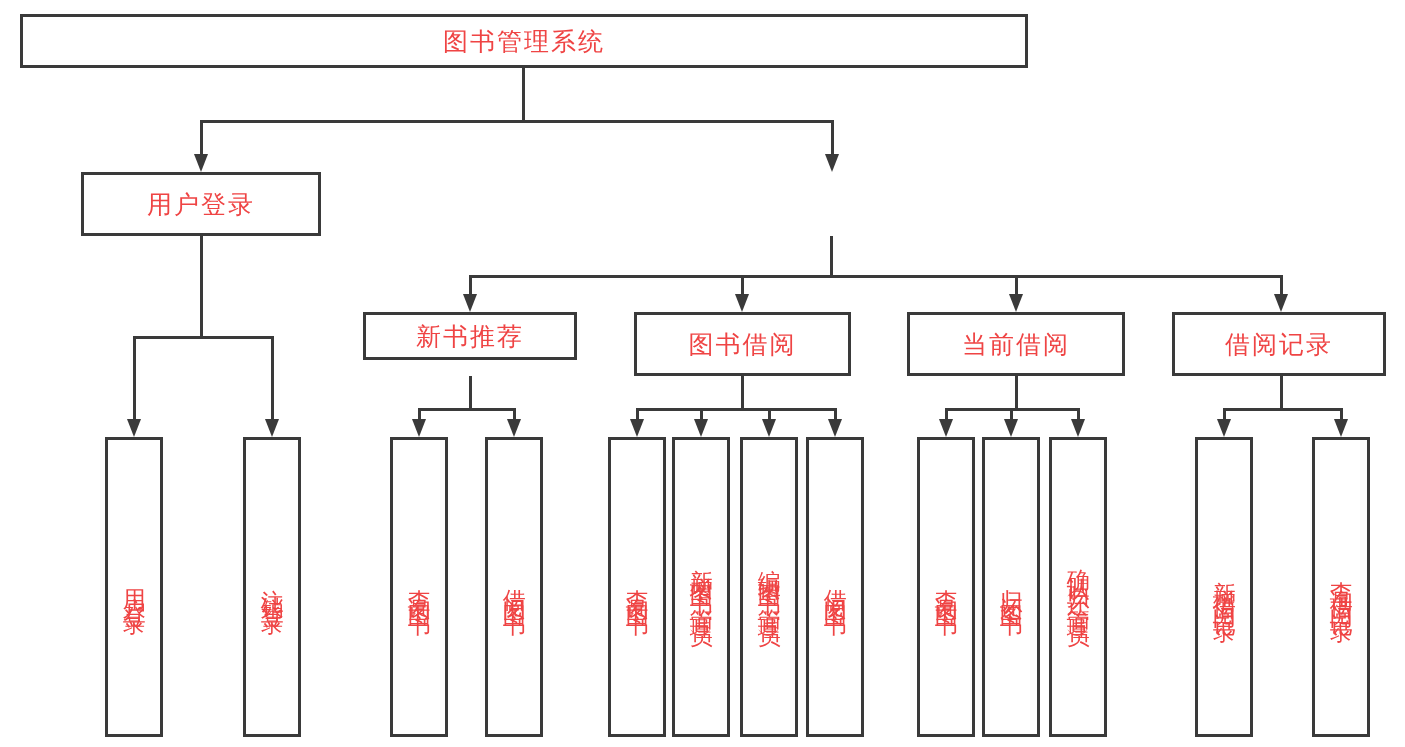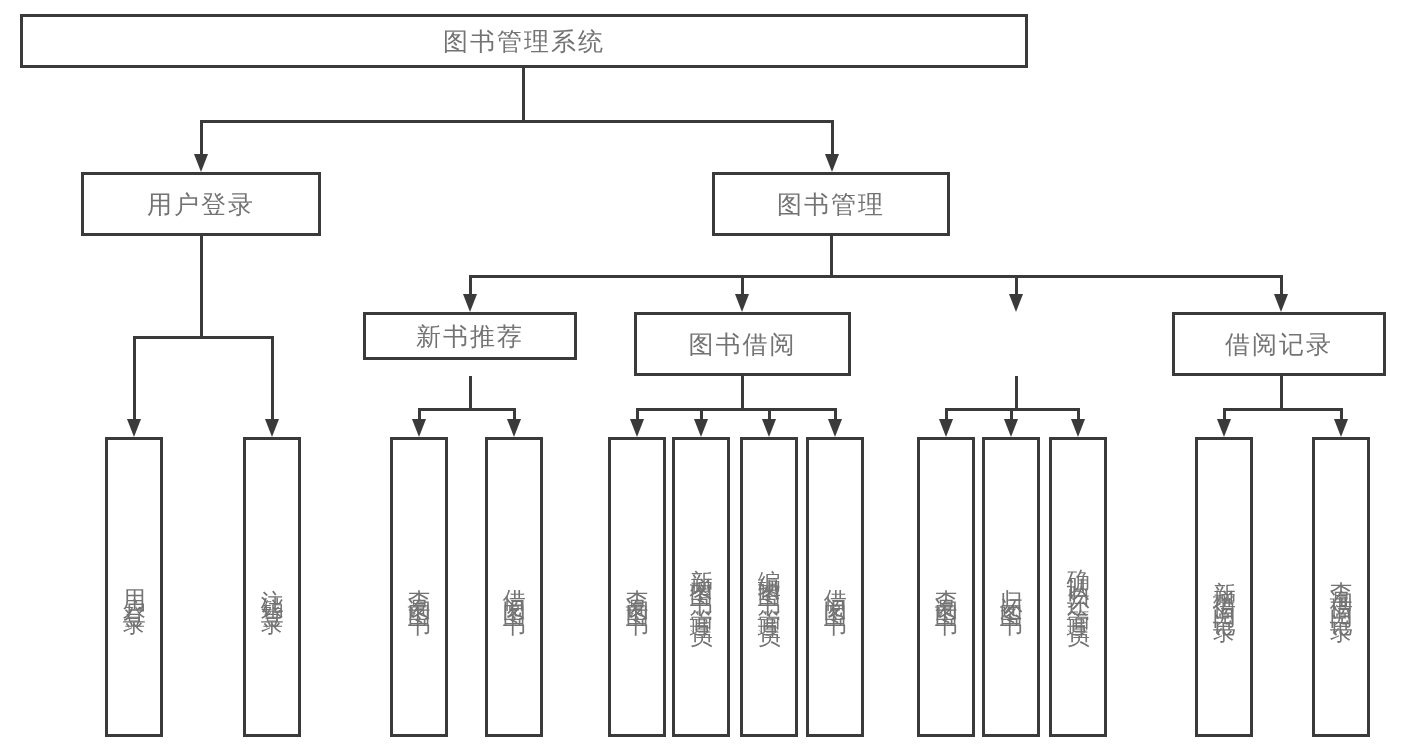--- a/index.html
+++ b/index.html
@@ -2,21 +2,21 @@
 <html><head>
 <meta charset="utf-8">
 <style>
   html,body { margin:0; padding:0; background:#ffffff; }
   .canvas {
     position:relative; width:1405px; height:747px; overflow:hidden;
     background:#ffffff; font-family:"Liberation Sans", sans-serif;
   }
   .box {
     position:absolute; box-sizing:border-box;
-    border:3px solid #3a3a3a; background:#ffffff; color:#737373;
+    border:3px solid #3a3a3a; background:#ffffff; color:#ef4444;
     display:flex; align-items:center; justify-content:center;
   }
   .hlabel { font-size:25px; letter-spacing:2px; white-space:nowrap; }
   .vbox {
     writing-mode:vertical-rl; text-orientation:mixed;
     font-size:23px; letter-spacing:8px; line-height:1.2;
   }
   .vline { position:absolute; width:3px; background:#3a3a3a; }
   .hline { position:absolute; height:3px; background:#3a3a3a; }
   .ahead {
@@ -35,29 +35,29 @@
 
 <div class="canvas">
 
   <div class="box" style="left:20px; top:14px; width:1008px; height:54px;">
     <span class="hlabel">图书管理系统</span>
   </div>
 
   <div class="box" style="left:81px; top:172px; width:240px; height:64px;">
     <span class="hlabel">用户登录</span>
   </div>
-  <div class="box" style="left:712px; top:172px; width:238px; height:64px;">
-    <span class="hlabel">图书管理</span>
-  </div>
 
   <div class="box" style="left:363px; top:312px; width:214px; height:48px;">
     <span class="hlabel">新书推荐</span>
   </div>
   <div class="box" style="left:634px; top:312px; width:217px; height:64px;">
     <span class="hlabel">图书借阅</span>
+  </div>
+  <div class="box" style="left:907px; top:312px; width:218px; height:64px;">
+    <span class="hlabel">当前借阅</span>
   </div>
   <div class="box" style="left:1172px; top:312px; width:214px; height:64px;">
     <span class="hlabel">借阅记录</span>
   </div>
 
   <div class="box vbox" style="left:105px; top:437px; width:58px; height:300px;">用户登录</div>
   <div class="box vbox" style="left:243px; top:437px; width:58px; height:300px;">注销登录</div>
 
   <div class="box vbox" style="left:390px; top:437px; width:58px; height:300px;">查询图书</div>
   <div class="box vbox" style="left:485px; top:437px; width:58px; height:300px;">借阅图书</div>

